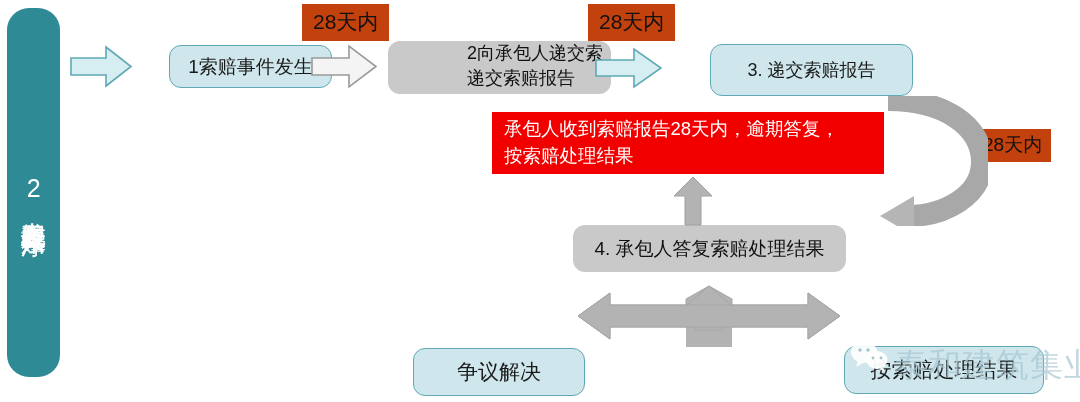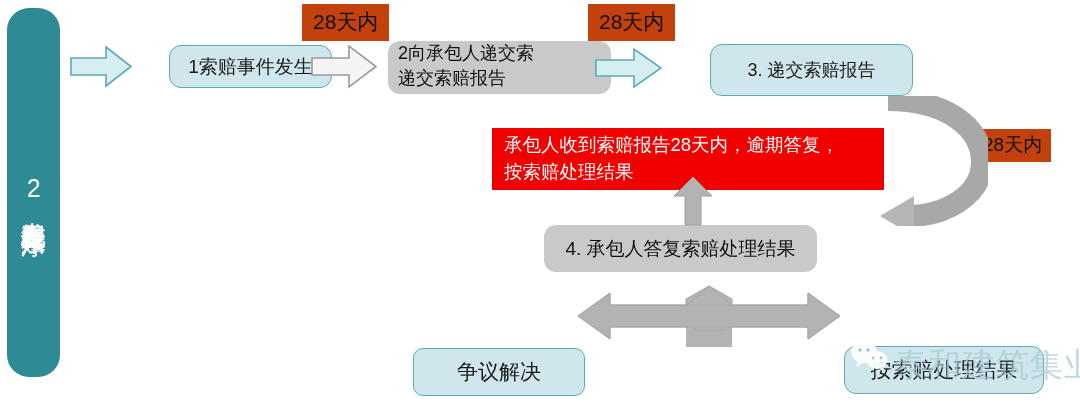--- a/index.html
+++ b/index.html
@@ -33,26 +33,26 @@
   .box-gray{
     background:#c9c9c9;border:none;border-radius:12px;color:#111;
   }
   .box-red{
     background:#f20000;border:none;color:#ffffff;
     justify-content:flex-start;text-align:left;
   }
 
   #box-claim-event{left:133px;top:45px;width:163px;height:43px;font-size:19px;}
   #box-submit-notice{left:388px;top:41px;width:223px;height:53px;font-size:18px;
-      justify-content:flex-start;text-align:left;padding:4px 8px 8px 10px;line-height:1.38;}
+      justify-content:flex-end;text-align:left;padding:4px 8px 8px 10px;line-height:1.38;}
   #box-submit-report{left:674px;top:44px;width:203px;height:52px;font-size:18px;}
-  #box-red-warning{left:492px;top:128px;width:392px;height:62px;
+  #box-red-warning{left:492px;top:112px;width:392px;height:62px;
       font-size:18.5px;line-height:1.45;padding:5px 10px 5px 12px;}
-  #box-reply-result{left:544px;top:225px;width:273px;height:47px;font-size:19px;}
-  #box-dispute{left:377px;top:348px;width:172px;height:48px;font-size:21px;border-radius:10px;}
+  #box-reply-result{left:573px;top:225px;width:273px;height:47px;font-size:19px;}
+  #box-dispute{left:377px;top:348px;width:172px;height:48px;font-size:21px;}
   #box-follow-result{left:808px;top:346px;width:200px;height:48px;font-size:21px;}
 
   .box-line{display:block;}
 
   
   .tag{
     position:absolute;background:#c2410c;color:#111;
     font-size:21px;line-height:1;padding:7px 11px 9px 11px;
     white-space:nowrap;
   }

